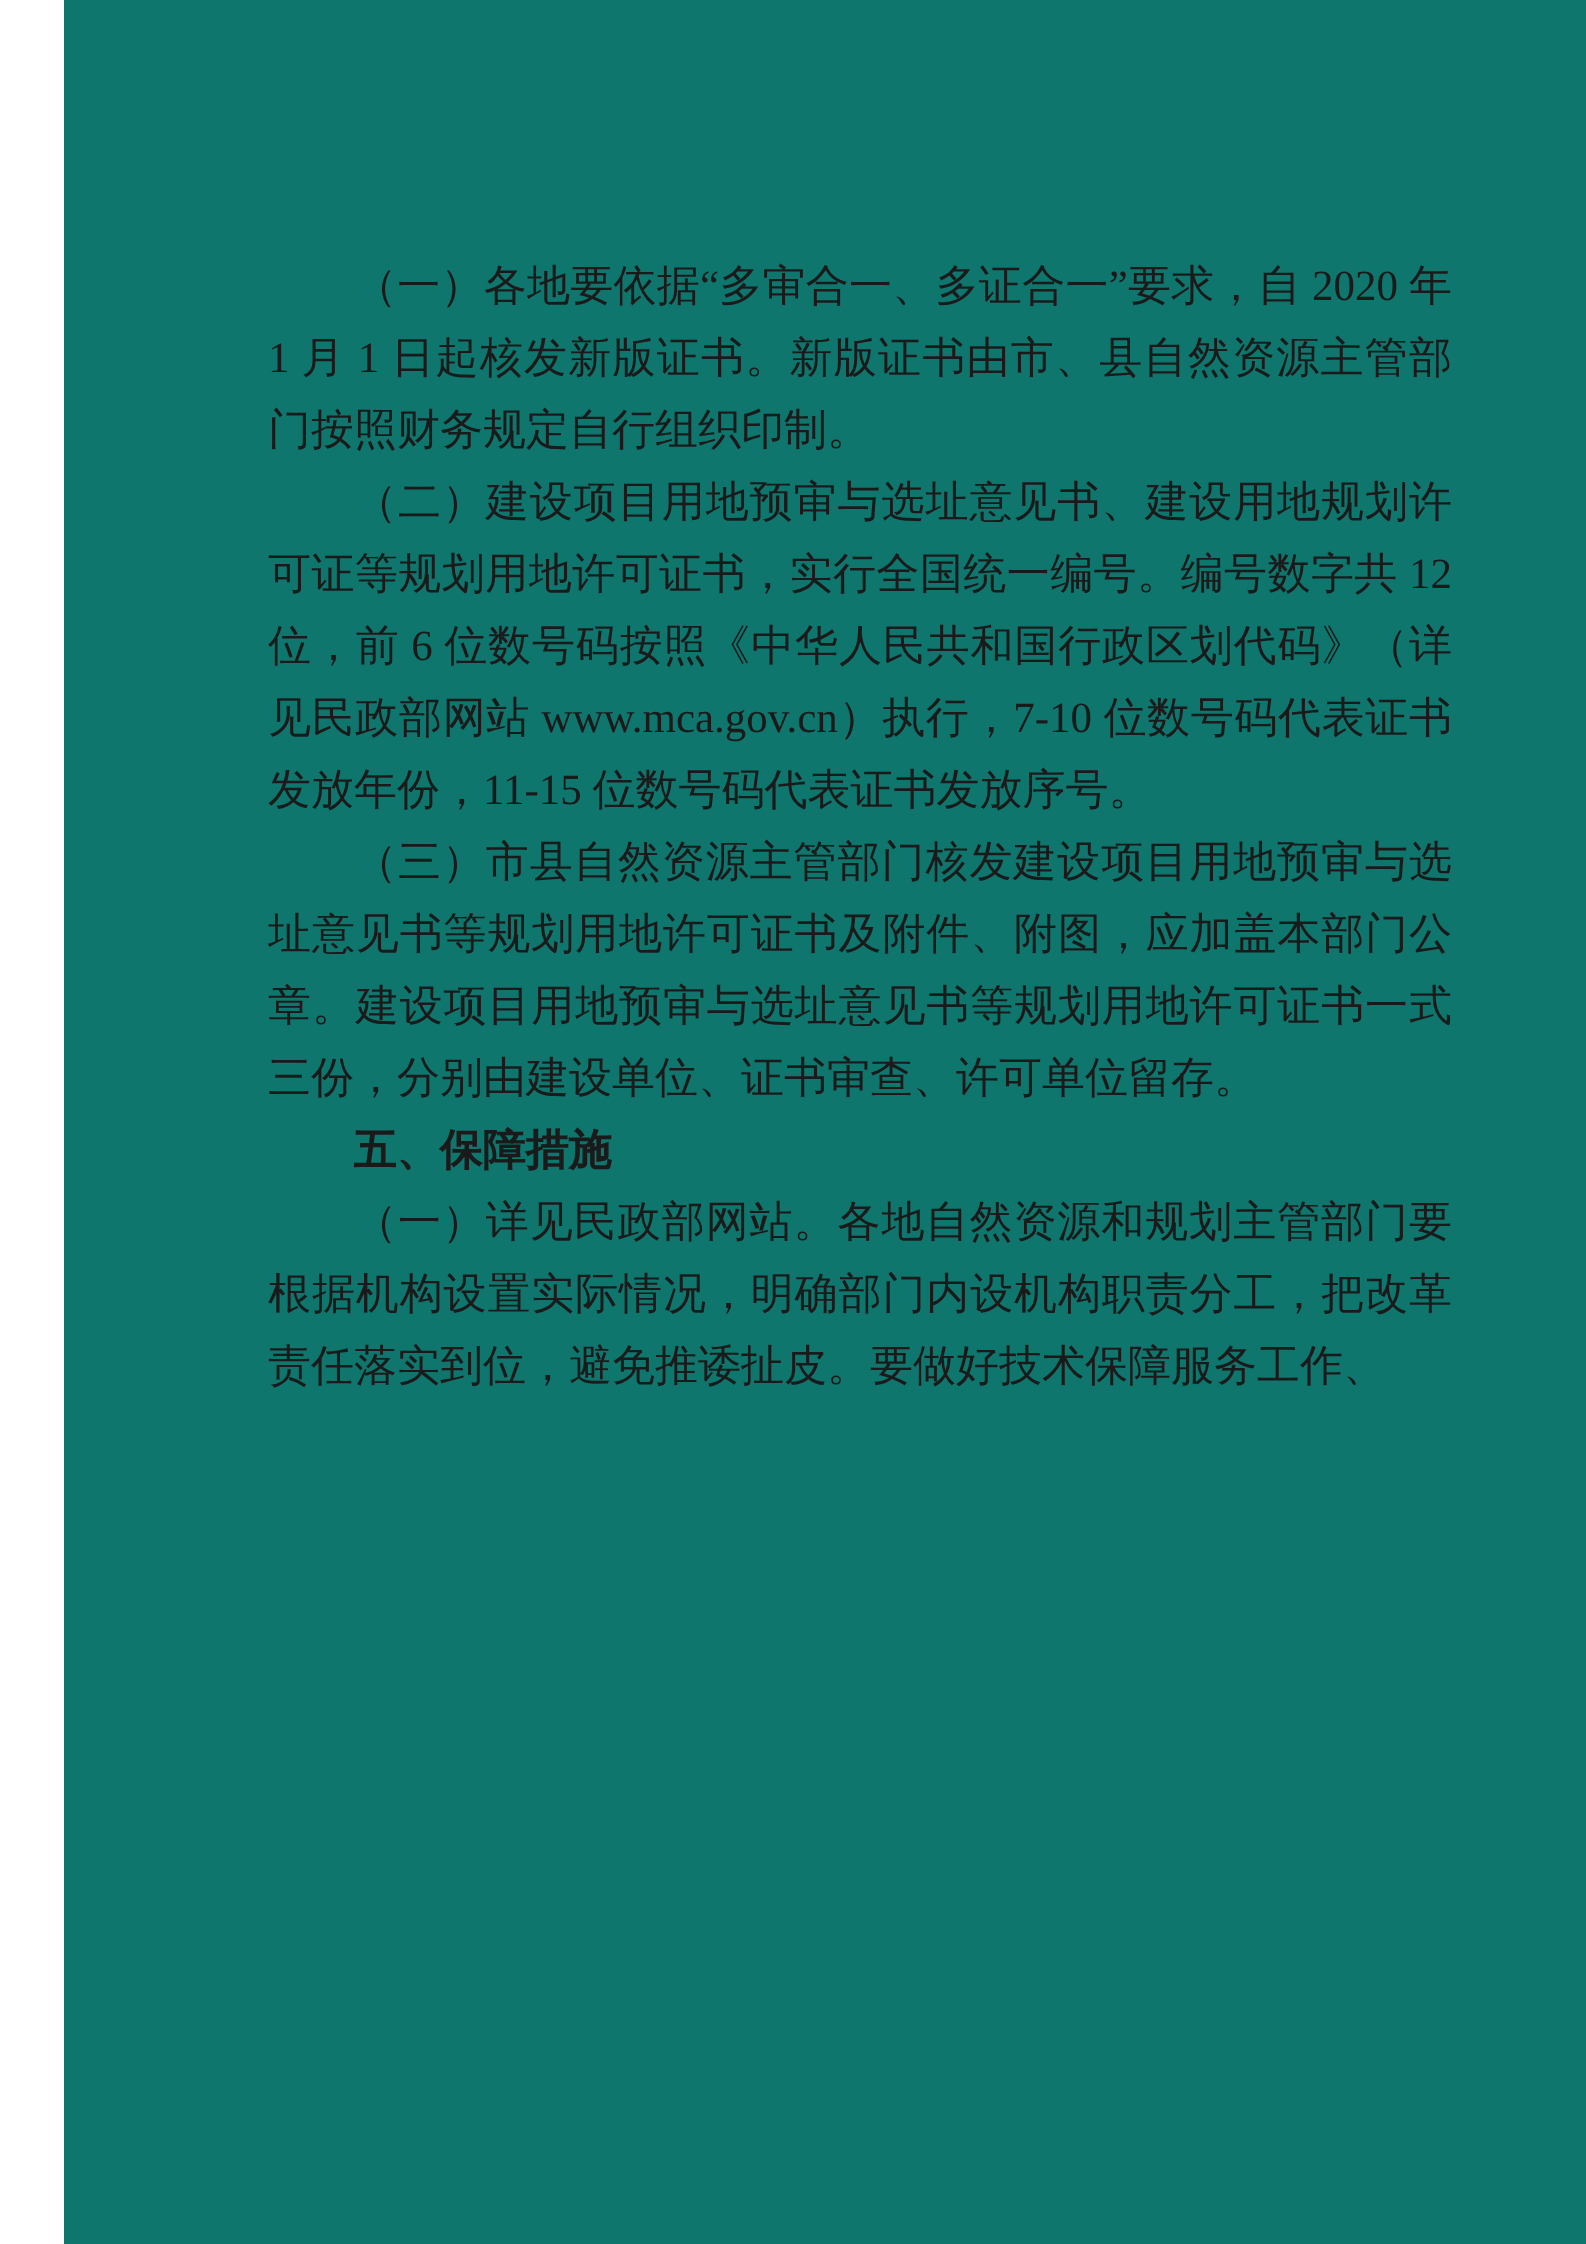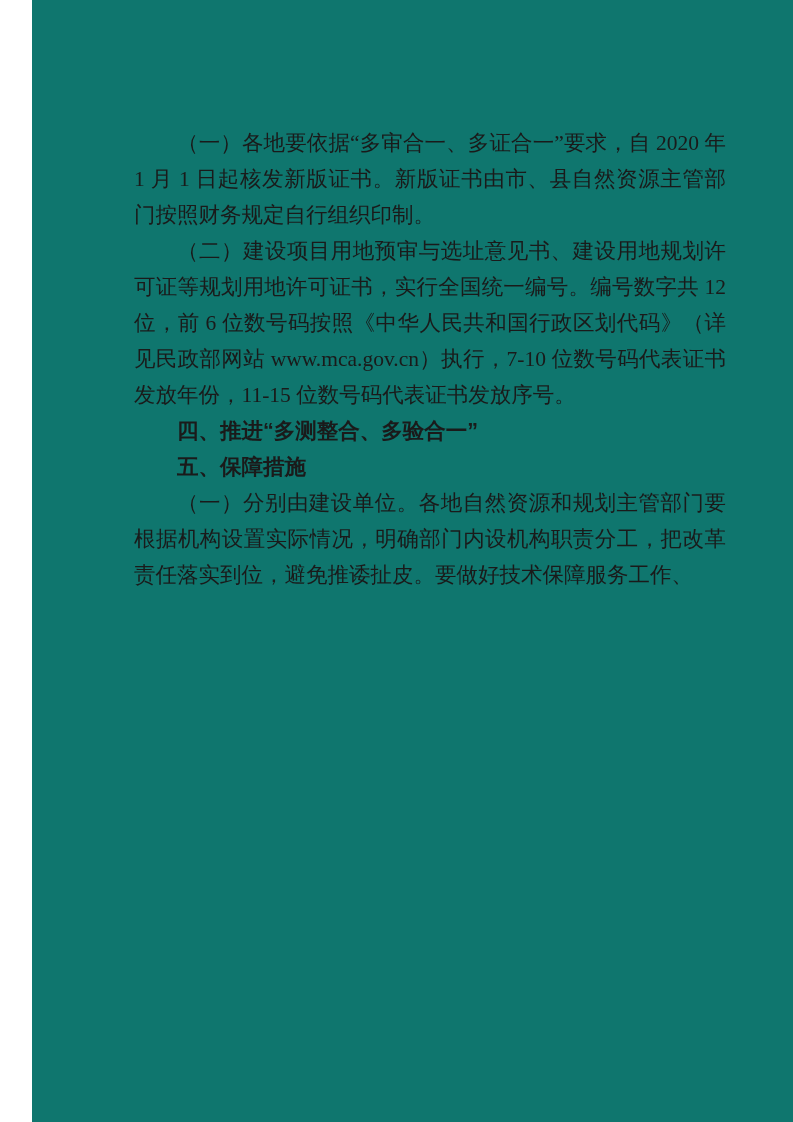--- a/index.html
+++ b/index.html
@@ -42,17 +42,17 @@
     font-family: "Liberation Serif", "DejaVu Serif", serif;
   }
 </style>
 </head>
 <body>
 
 <div class="page">
   <div class="content">
     <p class="body-para">（一）各地要依据“多审合一、多证合一”要求，自 2020 年 1 月 1 日起核发新版证书。新版证书由市、县自然资源主管部门按照财务规定自行组织印制。</p>
     <p class="body-para">（二）建设项目用地预审与选址意见书、建设用地规划许可证等规划用地许可证书，实行全国统一编号。编号数字共 12 位，前 6 位数号码按照《中华人民共和国行政区划代码》（详见民政部网站 www.mca.gov.cn）执行，7-10 位数号码代表证书发放年份，11-15 位数号码代表证书发放序号。</p>
-    <h2 class="heading">四、推进“多测整合、多验合一”</h2>
+    <p class="body-para">（三）市县自然资源主管部门核发建设项目用地预审与选址意见书等规划用地许可证书及附件、附图，应加盖本部门公章。建设项目用地预审与选址意见书等规划用地许可证书一式三份，分别由建设单位、证书审查、许可单位留存。</p>
     <h2 class="heading">五、保障措施</h2>
-    <p class="body-para"><span class="kaiti">（一）分别由建设单位。</span><span>各地自然资源和规划主管部门要根据机构设置实际情况，明确部门内设机构职责分工，把改革责任落实到位，避免推诿扯皮。要做好技术保障服务工作、</span></p>
+    <p class="body-para"><span class="kaiti">（一）详见民政部网站。</span><span>各地自然资源和规划主管部门要根据机构设置实际情况，明确部门内设机构职责分工，把改革责任落实到位，避免推诿扯皮。要做好技术保障服务工作、</span></p>
   </div>
 </div>
 
 </body></html>

